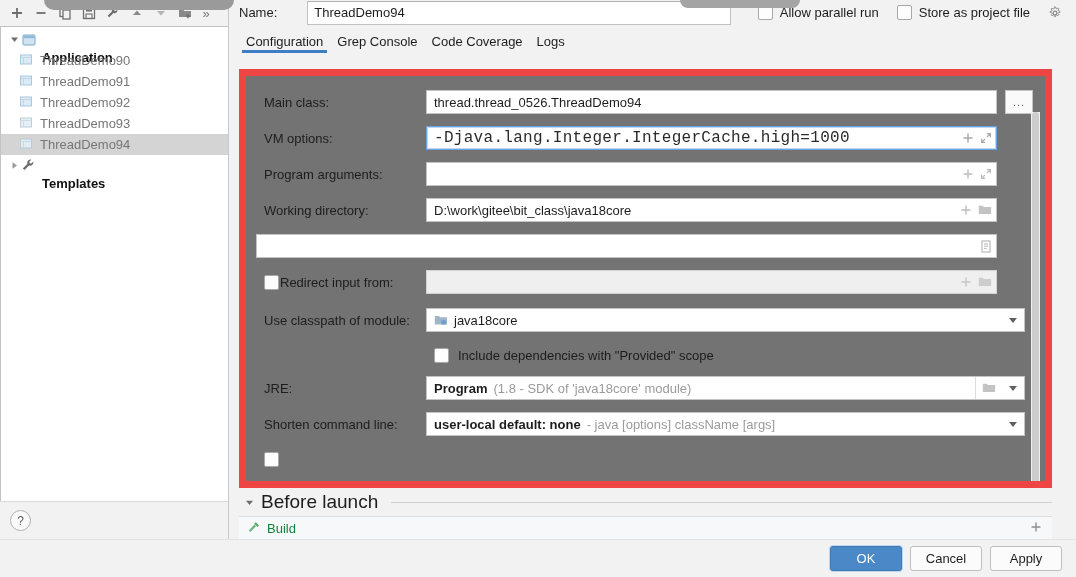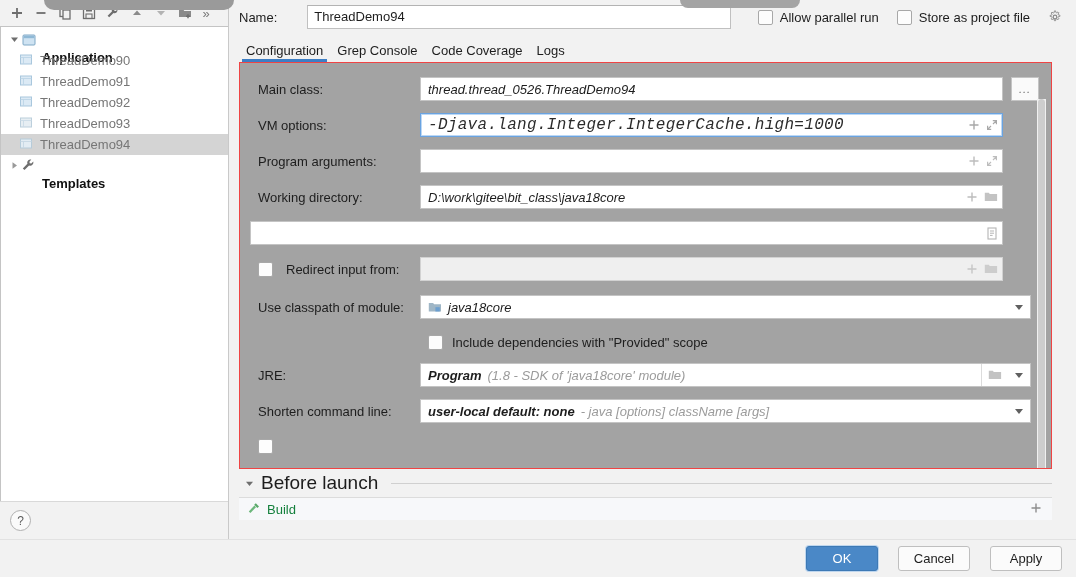--- a/index.html
+++ b/index.html
@@ -152,23 +152,23 @@
   .tab.active::after {
     content: "";
     position: absolute;
     left: 3px; right: 3px; bottom: 0;
     height: 3px;
     background: #3d7ec4;
   }
 
   
   .form-card {
-    margin: 0 24px 0 10px;
-    background: #a3a3a3;
-    border: 1px solid #ef4444;
+    margin: 16px 24px 0 10px;
+    background: #737373;
+    border: 7px solid #ef4444;
     flex: 0 0 auto;
     height: 405px;
     position: relative;
     overflow: hidden;
   }
   .form-inner { padding: 12px 12px 0 10px; }
 
   .frow {
     display: flex; align-items: center;
     height: 28px;
@@ -179,21 +179,20 @@
     flex: none;
     font-size: 13px;
     color: #1d1d1d;
     padding-left: 8px;
     box-sizing: border-box;
   }
   .fctl {
     flex: 1 1 auto;
     display: flex; 
     min-width: 0;
-    font-style: italic;
   }
 
   .tfield {
     height: 24px;
     background: #ffffff;
     border: 1px solid #c4c4c4;
     display: flex; align-items: center;
     flex: 1 1 auto;
     min-width: 0;
     padding: 0 4px 0 7px;
@@ -311,21 +310,21 @@
 
   
   .bottom-bar {
     height: 37px;
     flex: none;
     display: flex; align-items: center;
     background: #f2f2f2;
     border-top: 1px solid #e2e2e2;
     padding-right: 14px;
   }
-  .btns { margin-left: auto; display: flex; align-items: center; gap: 20px; }
+  .btns { margin-left: auto; display: flex; align-items: center; gap: 8px; }
   .btn {
     min-width: 72px; height: 25px;
     border-radius: 3px;
     border: 1px solid #bfbfbf;
     background: #fbfbfb;
     font-size: 13px;
     color: #1d1d1d;
     display: flex; align-items: center; justify-content: center;
     padding: 0 12px;
     box-sizing: border-box;
@@ -619,21 +618,21 @@
                       <path d="M4 4h4M4 6.2h4M4 8.4h2.6" stroke="#b5b5b5" stroke-width="1"></path>
                     </svg>
                   </div>
                 </div>
               </div>
               <div style="width:36px;flex:none;"></div>
             </div>
           </div>
 
           <div class="frow">
-            <div class="flabel" style="display:flex;align-items:flex-start;gap:13px;">
+            <div class="flabel" style="display:flex;align-items:flex-start;gap:1px;">
               <div class="chkbox"></div>
               <span>Redirect input from:</span>
             </div>
             <div class="fctl">
               <div class="tfield disabled">
                 <div class="txt"></div>
                 <div class="field-icons">
                   <div class="ficon">
                     <svg width="12" height="12" viewBox="0 0 12 12">
                         <path d="M6 1.5v9M1.5 6h9" stroke="#c6c6c6" stroke-width="1.4"></path>

